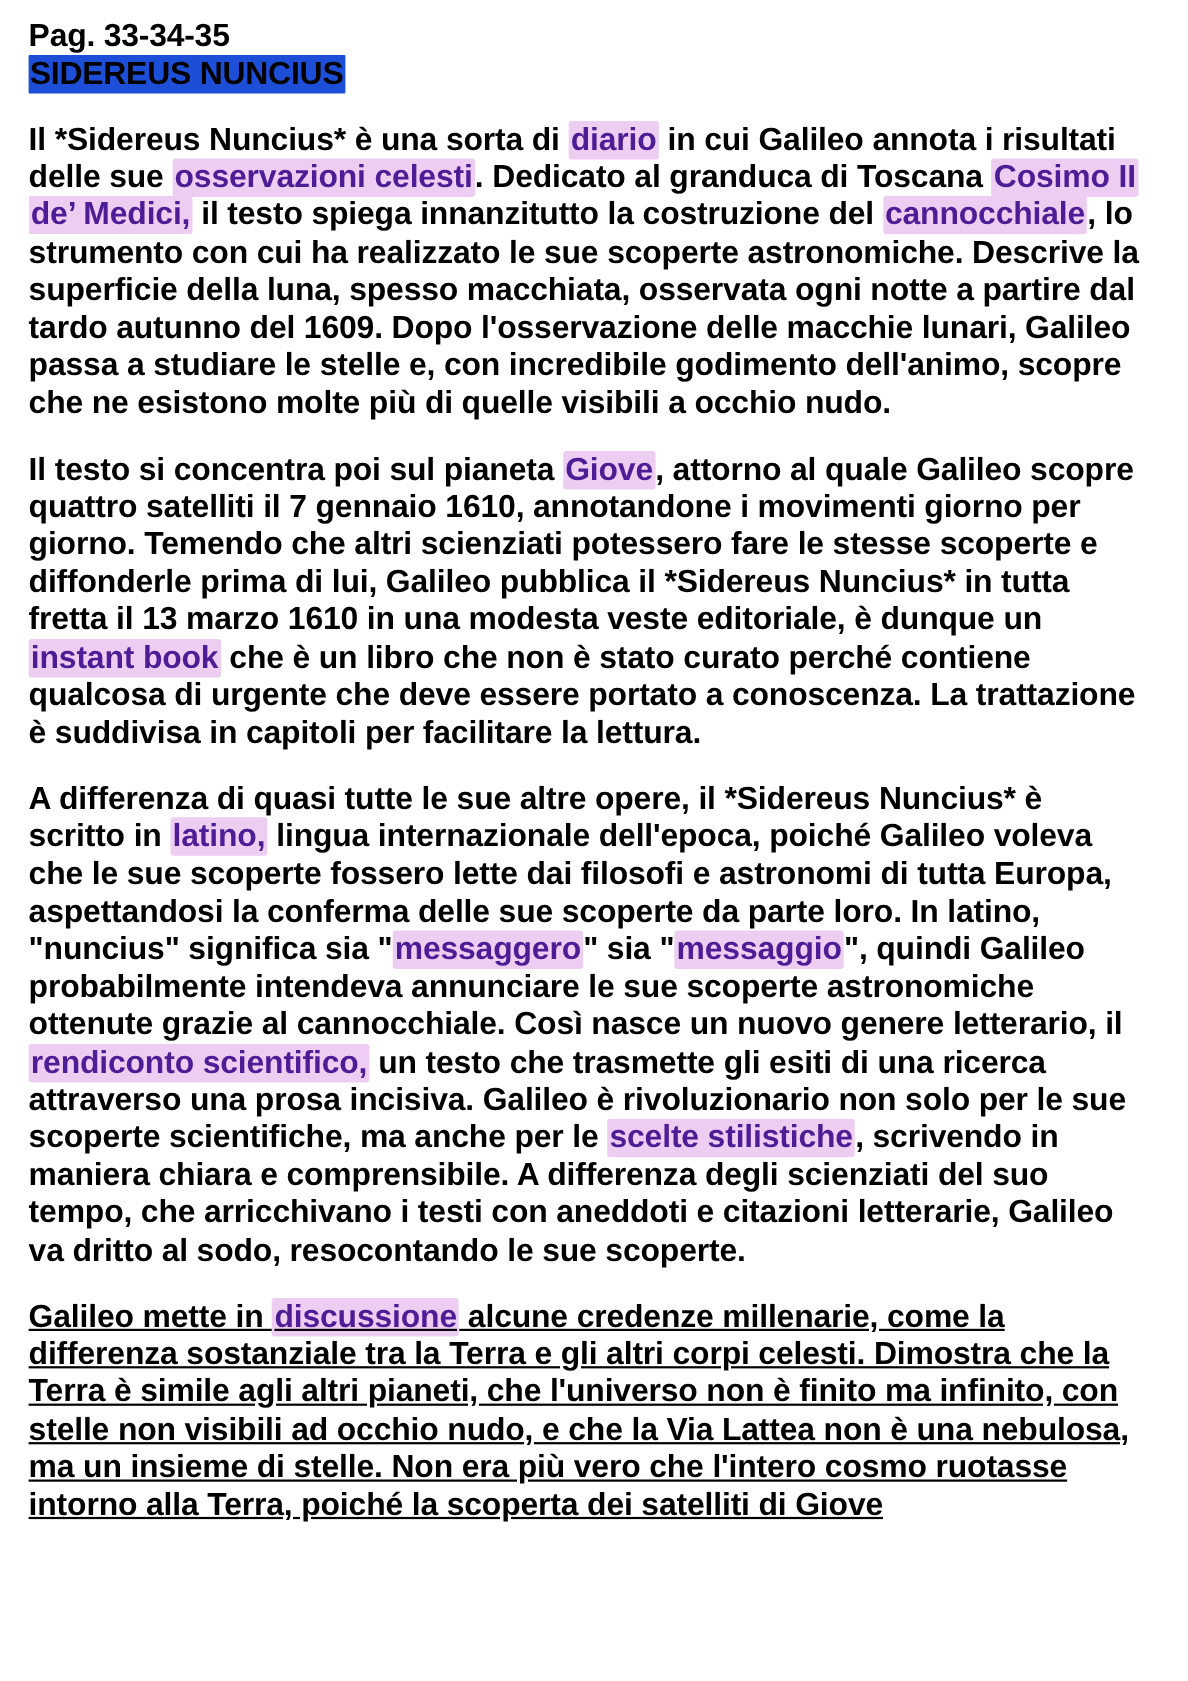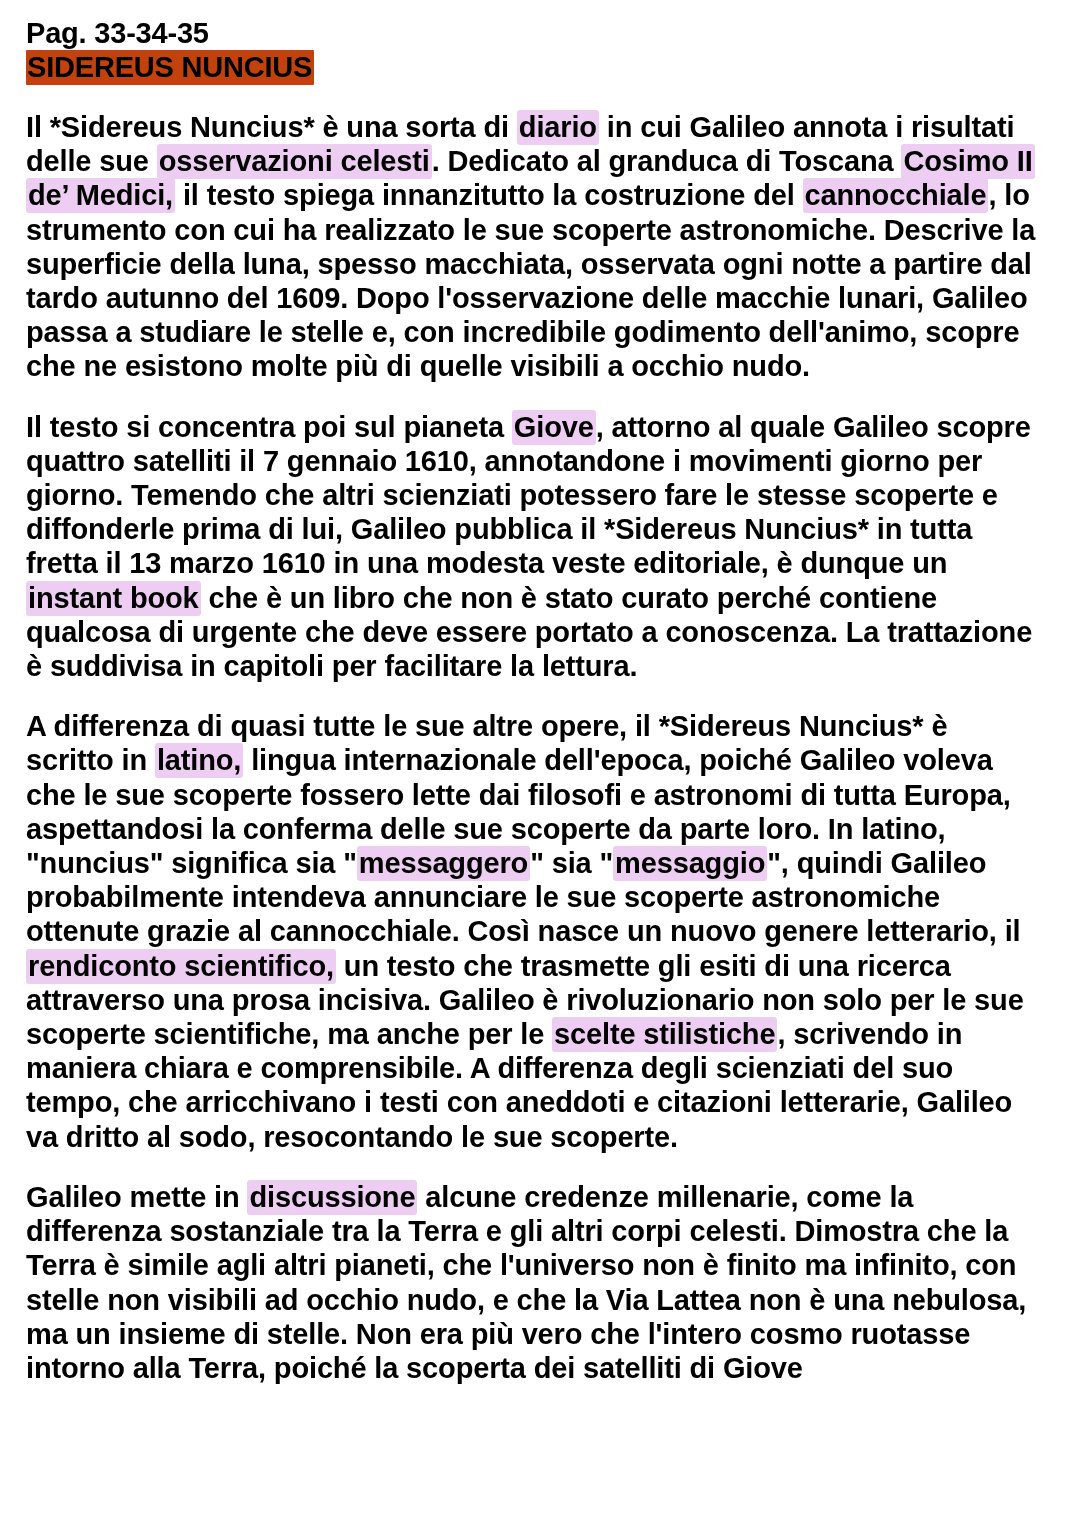--- a/index.html
+++ b/index.html
@@ -24,42 +24,43 @@
   .heading-block {
     margin: 0 0 26px 0;
   }
   .heading-line {
     font-size: 29px;
     line-height: 34px;
     letter-spacing: -0.2px;
     white-space: pre-wrap;
   }
   .heading-line .hl {
-    background: #c2410c;
+    background: #1d4ed8;
     color: #000000;
     padding: 1px 2px 2px 1px;
     border-radius: 1px;
     box-decoration-break: clone;
     -webkit-box-decoration-break: clone;
   }
   .para {
     font-size: 29px;
     line-height: 34.2px;
     letter-spacing: -0.15px;
     margin: 0 0 26px 0;
     text-align: left;
     white-space: normal;
   }
   .para:last-child {
     margin-bottom: 16px;
+    text-decoration: underline;
   }
   
   .hl {
     background: #eecdf3;
-    color: #000000;
+    color: #4c1d95;
     padding: 1px 2px 2px 2px;
     border-radius: 3px;
     box-decoration-break: clone;
     -webkit-box-decoration-break: clone;
   }
 </style>
 </head>
 <body>
 
 <div class="page">

